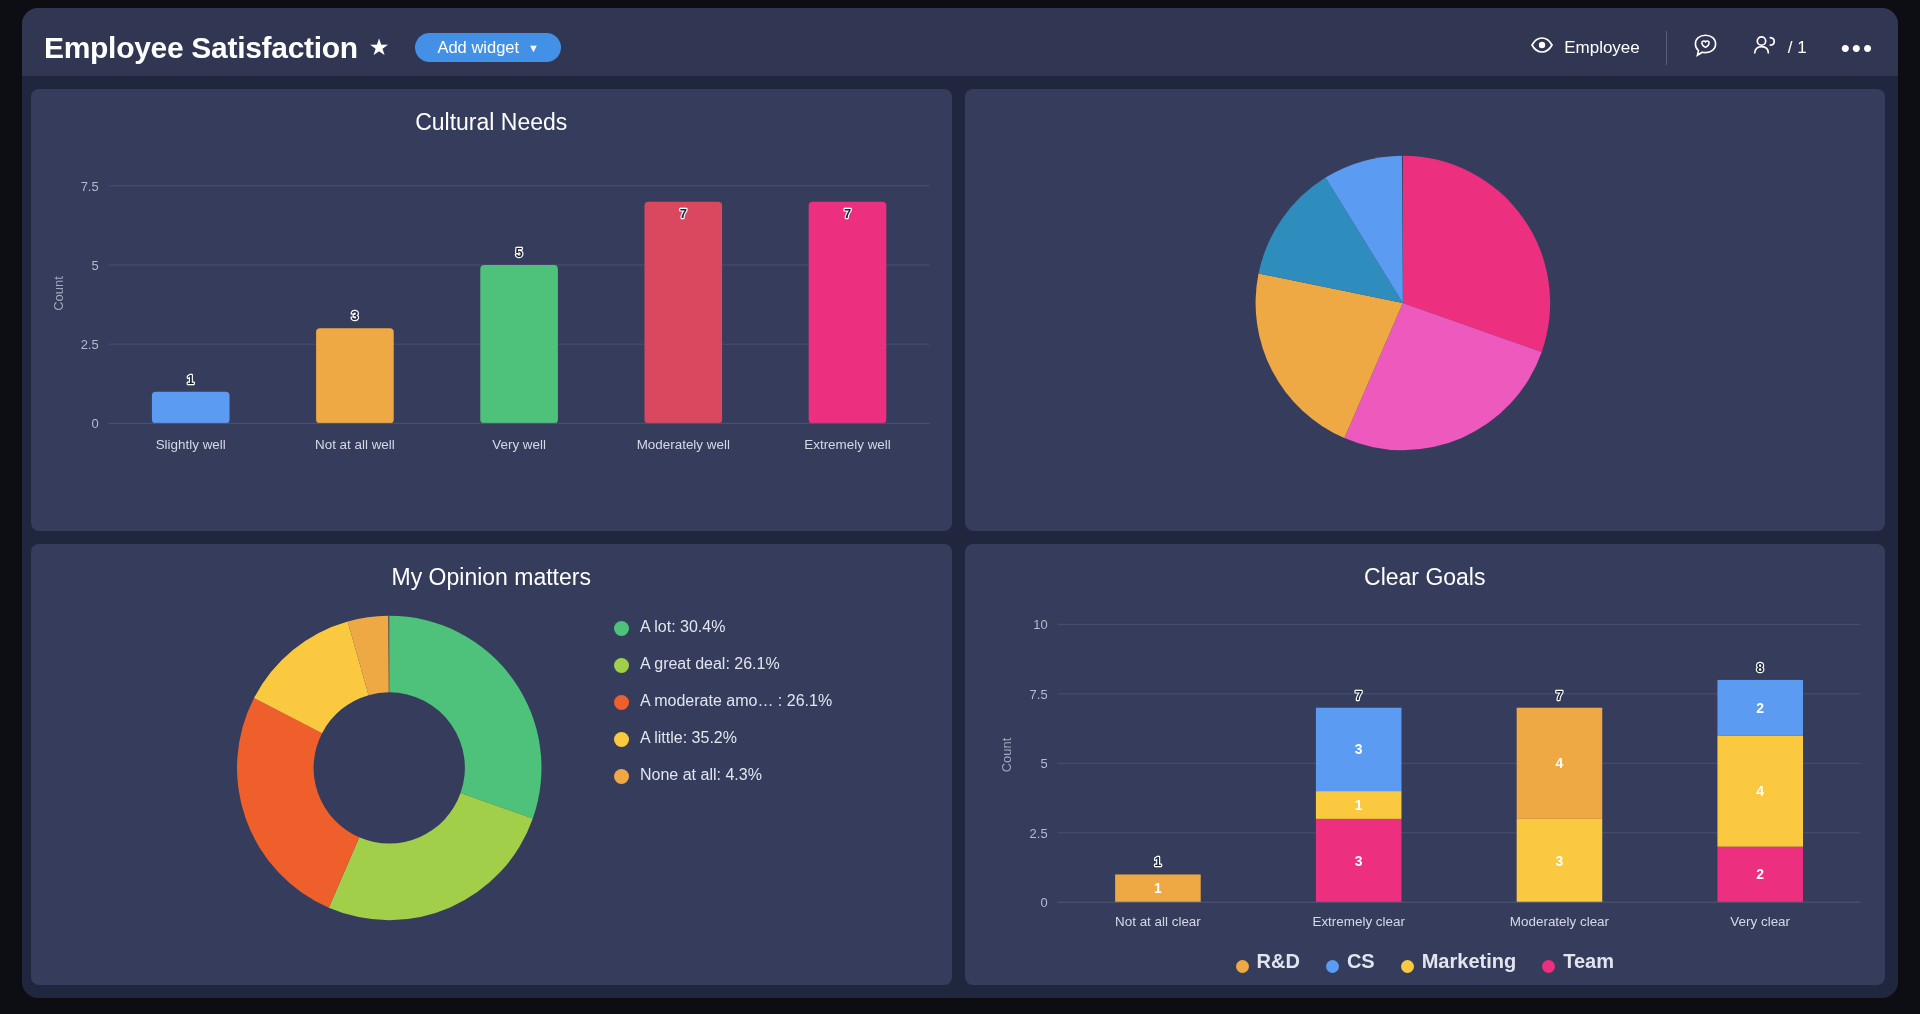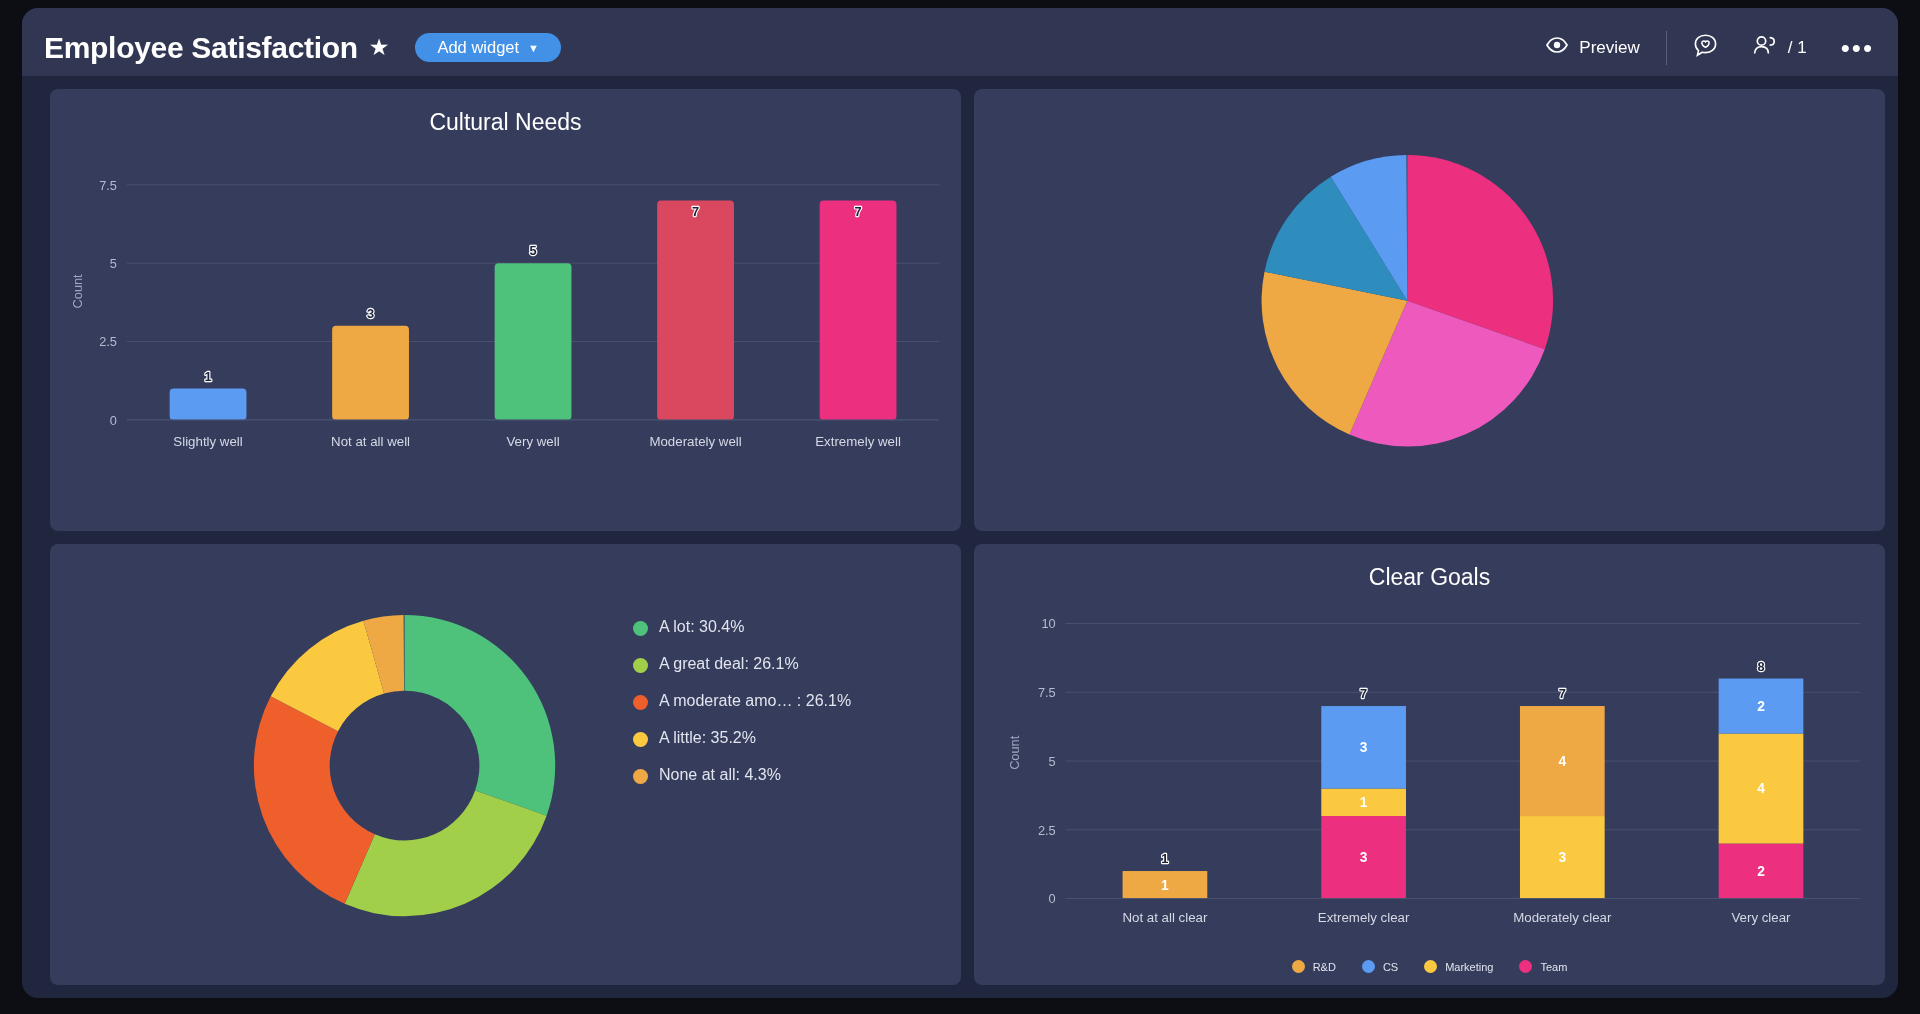--- a/index.html
+++ b/index.html
@@ -61,21 +61,21 @@
 
   
   #grid {
     position: absolute;
     left: 0; top: 68px;
     width: 100%; height: 922px;
     display: grid;
     grid-template-columns: 1fr 1fr;
     grid-template-rows: 1fr 1fr;
     gap: 13px;
-    padding: 13px 13px 13px 28px;
+    padding: 13px 13px 13px 9px;
   }
   .card {
     background: #353c5c;
     border-radius: 8px;
     position: relative;
     overflow: hidden;
   }
   .card-title {
     position: absolute; left: 0; right: 0; top: 20px;
     text-align: center;
@@ -98,21 +98,21 @@
   .legend-row { display: flex; align-items: flex-end; gap: 11px; cursor: pointer; }
   .legend-dot { width: 15px; height: 15px; border-radius: 50%; flex: 0 0 auto; }
   .legend-label { color: #e2e5ee; font-size: 16px; white-space: nowrap; }
   #opinion-legend { left: 583px; top: 74px; gap: 19px; }
 
   #cleargoals-legend {
     position: absolute;
     left: 0; right: 0; bottom: 12px;
     display: flex; justify-content: center; gap: 26px;
   }
-  #cleargoals-legend .legend-label { font-size: 11px; font-weight: normal; }
+  #cleargoals-legend .legend-label { font-size: 20px; font-weight: bold; }
   #cleargoals-legend .legend-dot { width: 13px; height: 13px; }
   #cleargoals-legend .legend-row { gap: 8px; }
 </style>
 </head>
 <body>
 
 <div id="app">
 
   <div id="topbar">
     <div id="title">Employee Satisfaction</div>
@@ -123,21 +123,21 @@
     </button>
 
     <div id="topright">
       <div class="tr-item" id="preview">
         <span>
           <svg width="22" height="16" viewBox="0 0 22 16">
             <path d="M1 8 C4 2.5 7.6 1 11 1 C14.4 1 18 2.5 21 8 C18 13.5 14.4 15 11 15 C7.6 15 4 13.5 1 8 Z" fill="none" stroke="#ffffff" stroke-width="1.7"></path>
             <circle cx="11" cy="8" r="3.2" fill="#ffffff"></circle>
           </svg>
         </span>
-        <span>Preview</span>
+        <span>Employee</span>
       </div>
       <div class="divider"></div>
       <div class="tr-item" id="comment-btn">
         <span>
           <svg width="25" height="25" viewBox="0 0 25 25">
             <path d="M12.5 2.2 C18.4 2.2 22.6 6 22.6 11 C22.6 16 18.4 19.6 12.5 19.6 C11.3 19.6 10.2 19.5 9.2 19.2 L4.4 22.2 L5.5 17.6 C3.6 16 2.4 13.7 2.4 11 C2.4 6 6.6 2.2 12.5 2.2 Z" fill="none" stroke="#ffffff" stroke-width="1.6"></path>
             <path d="M12.5 14.4 C12.5 14.4 8.9 12.2 8.9 9.9 C8.9 8.7 9.8 7.9 10.9 7.9 C11.6 7.9 12.2 8.3 12.5 8.8 C12.8 8.3 13.4 7.9 14.1 7.9 C15.2 7.9 16.1 8.7 16.1 9.9 C16.1 12.2 12.5 14.4 12.5 14.4 Z" fill="none" stroke="#ffffff" stroke-width="1.5"></path>
           </svg>
         </span>
       </div>
@@ -195,20 +195,21 @@
           <path d="M 440 215 L 440 67 A 148 148 0 0 1 579.5625993121439 264.257292589402 Z" fill="#ec2f7e"></path>
           <path d="M 440 215 L 579.5625993121439 264.257292589402 A 148 148 0 0 1 381.22211218605247 350.8276846012292 Z" fill="#ee59bd"></path>
           <path d="M 440 215 L 381.22211218605247 350.8276846012292 A 148 148 0 0 1 294.9814522471315 185.4429228838678 Z" fill="#efa944"></path>
           <path d="M 440 215 L 294.9814522471315 185.4429228838678 A 148 148 0 0 1 362.2741547657282 89.05281669438564 Z" fill="#2f8dbd"></path>
           <path d="M 440 215 L 362.2741547657282 89.05281669438564 A 148 148 0 0 1 439.0700946930972 67.0029213932917 Z" fill="#5b9bf2"></path>
         </svg>
 
     </div>
 
     <div class="card">
+      <div class="card-title">My Opinion matters</div>
       <svg class="plot" id="svg-opinion" viewBox="0 0 925 442">
           <path d="M 360 72 A 153 153 0 0 1 504.2775519916083 275.92139031201697 L 431.6672807278577 250.294285383747 A 76 76 0 0 0 360 149 Z" fill="#4ec17a"></path>
           <path d="M 504.2775519916083 275.92139031201697 A 153 153 0 0 1 299.2363727328786 365.4164577296491 L 329.81676031175664 294.74935155198256 A 76 76 0 0 0 431.6672807278577 250.294285383747 Z" fill="#a2cf4a"></path>
           <path d="M 299.2363727328786 365.4164577296491 A 153 153 0 0 1 224.1151233315277 154.68428132491232 L 292.50162989017065 190.0719305927669 A 76 76 0 0 0 329.81676031175664 294.74935155198256 Z" fill="#ef5f2c"></path>
           <path d="M 224.1151233315277 154.68428132491232 A 153 153 0 0 1 318.23835386584926 77.80976624732887 L 339.2556529006833 151.88589695945745 A 76 76 0 0 0 292.50162989017065 190.0719305927669 Z" fill="#fac93f"></path>
           <path d="M 318.23835386584926 77.80976624732887 A 153 153 0 0 1 359.0386789732695 72.00302008901102 L 359.52248105861753 149.0015001749336 A 76 76 0 0 0 339.2556529006833 151.88589695945745 Z" fill="#efa944"></path>
         </svg>
       <div class="legend" id="opinion-legend">
           <div class="legend-row">
             <span class="legend-dot" style="background: rgb(78, 193, 122);"></span>

